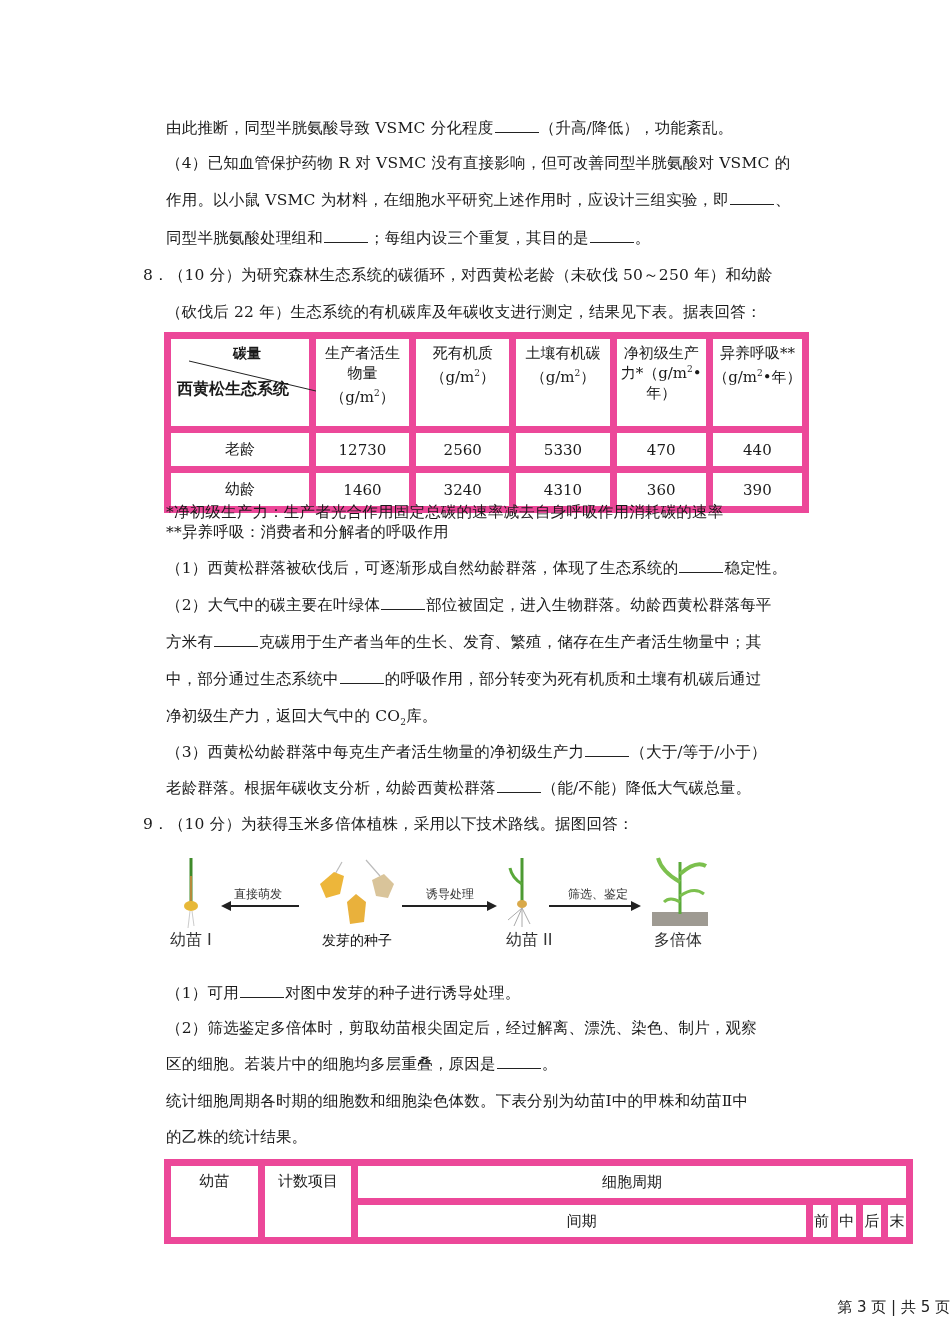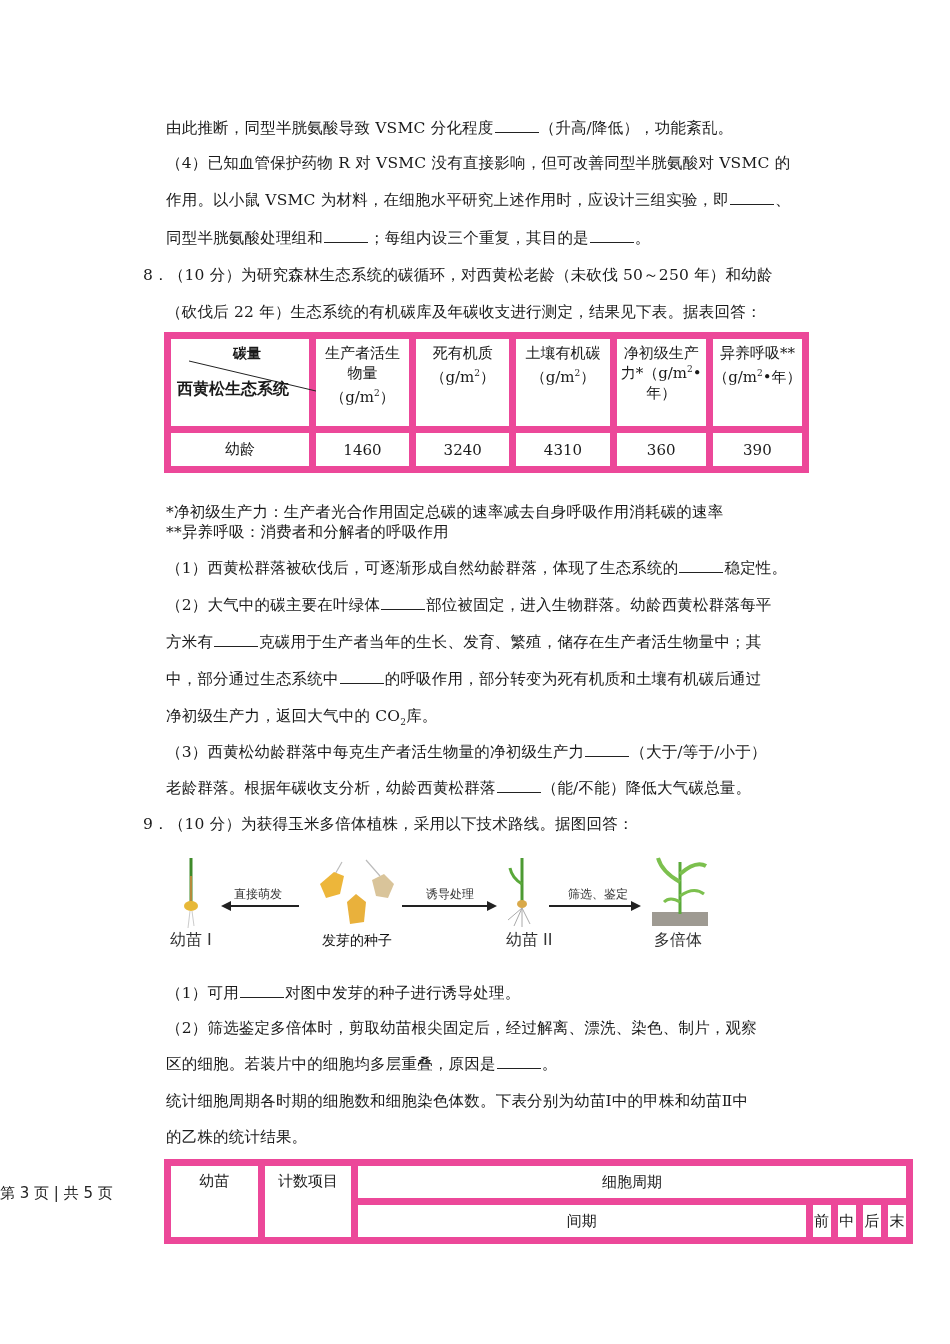--- a/index.html
+++ b/index.html
@@ -16,21 +16,21 @@
   .diag svg { position: absolute; left: 0; top: 0; }
   .diag .d-top { position: absolute; left: 62px; top: 4px; font-family: "DejaVu Sans", sans-serif; font-size: 14px; font-weight: bold; }
   .diag .d-bot { position: absolute; left: 6px; top: 40px; font-family: "DejaVu Sans", sans-serif; font-size: 16px; font-weight: bold; }
   sup { font-size: 9px; vertical-align: super; line-height: 0; }
   sub { font-size: 9px; vertical-align: sub; line-height: 0; }
   #t2 { left: 164px; top: 1159px; width: 749px; }
   #t2 td { height: 32px; }
   .figure { position: absolute; left: 164px; top: 850px; width: 560px; height: 105px; }
   .fig-label { position: absolute; font-family: "DejaVu Sans", sans-serif; font-size: 16px; color: #333; }
   .arrow-label { position: absolute; font-family: "DejaVu Sans", sans-serif; font-size: 12px; color: #333; }
-  .footer { position: absolute; left: 0; width: 950px; top: 1184px; text-align: left;
+  .footer { position: absolute; left: 0; width: 950px; top: 1298px; text-align: right;
             font-family: "DejaVu Sans", sans-serif; font-size: 15px; color: #222; }
 </style>
 </head>
 <body>
 
 <div class="line" style="left:166px;top:118px;">
   <span>由此推断，同型半胱氨酸导致 VSMC 分化程度</span><span class="blank"></span><span>（升高/降低），功能紊乱。</span>
 </div>
 <div class="line" style="left:166px;top:153px;">（4）已知血管保护药物 R 对 VSMC 没有直接影响，但可改善同型半胱氨酸对 VSMC 的</div>
 <div class="line" style="left:166px;top:190px;">
@@ -78,20 +78,28 @@
       <div>净初级生产</div>
       <div><span>力*（g/m</span><sup>2</sup><span>•</span></div>
       <div>年）</div>
     </td>
     <td>
       <div>异养呼吸**</div>
       <div style="margin-top:4px;"><span>（g/m</span><sup>2</sup><span>•年）</span></div>
     </td>
   </tr>
   <tr class="row">
+    <td>老龄</td>
+    <td>12730</td>
+    <td>2560</td>
+    <td>5330</td>
+    <td>470</td>
+    <td>440</td>
+  </tr>
+  <tr class="row">
     <td>幼龄</td>
     <td>1460</td>
     <td>3240</td>
     <td>4310</td>
     <td>360</td>
     <td>390</td>
   </tr>
 </tbody>
   </table>
 

